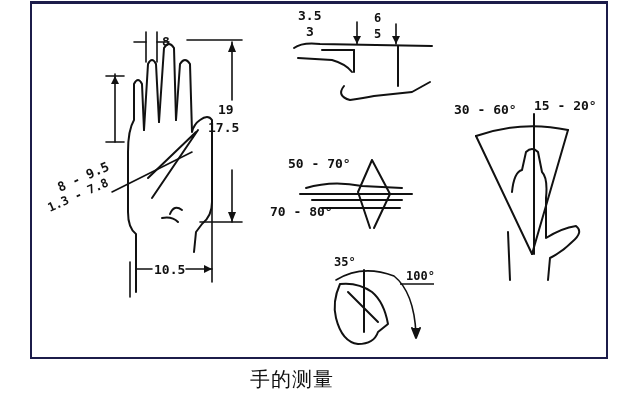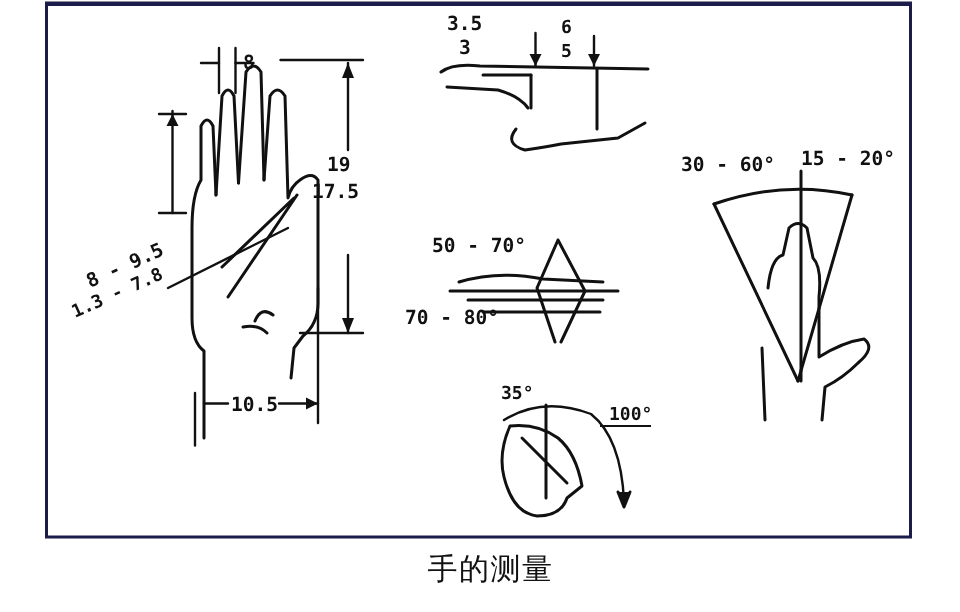--- a/index.html
+++ b/index.html
@@ -1,21 +1,21 @@
 <!DOCTYPE html>
 <html><head>
 <meta charset="utf-8">
 <style>
   html,body{margin:0;padding:0;background:#ffffff;}
   body{width:640px;height:408px;position:relative;overflow:hidden;font-family:"DejaVu Sans",sans-serif;}
   #frame{position:absolute;left:30px;top:1px;width:578px;height:358px;border:2px solid #1c1c4a;border-top-width:3px;background:#ffffff;box-sizing:border-box;}
   #frame svg{position:absolute;left:0;top:0;}
   .lbl{font-family:"DejaVu Sans Mono",monospace;font-weight:bold;fill:#111;font-size:13px;}
   .lbl-sm{font-family:"DejaVu Sans Mono",monospace;font-weight:bold;fill:#111;font-size:12px;}
-  #caption{position:absolute;left:0;width:584px;top:366px;text-align:center;font-family:"DejaVu Serif",serif;font-size:20px;color:#111;letter-spacing:1px;padding-left:35px;}
+  #caption{position:absolute;left:0;width:584px;top:366px;text-align:center;font-family:"DejaVu Serif",serif;font-size:20px;color:#111;letter-spacing:1px;}
 </style>
 </head>
 <body>
 
 <div id="frame">
   <svg width="574" height="354" viewBox="30 2 574 354">
     <g stroke="#111" stroke-width="2" fill="none" stroke-linecap="round" stroke-linejoin="round">
 
       <g>
         <path d="M134,290 L134,232 Q126,226 126,210 L126,150 Q126,128 132,118 L132,82 Q136,74 140,82 L142,128"></path>

